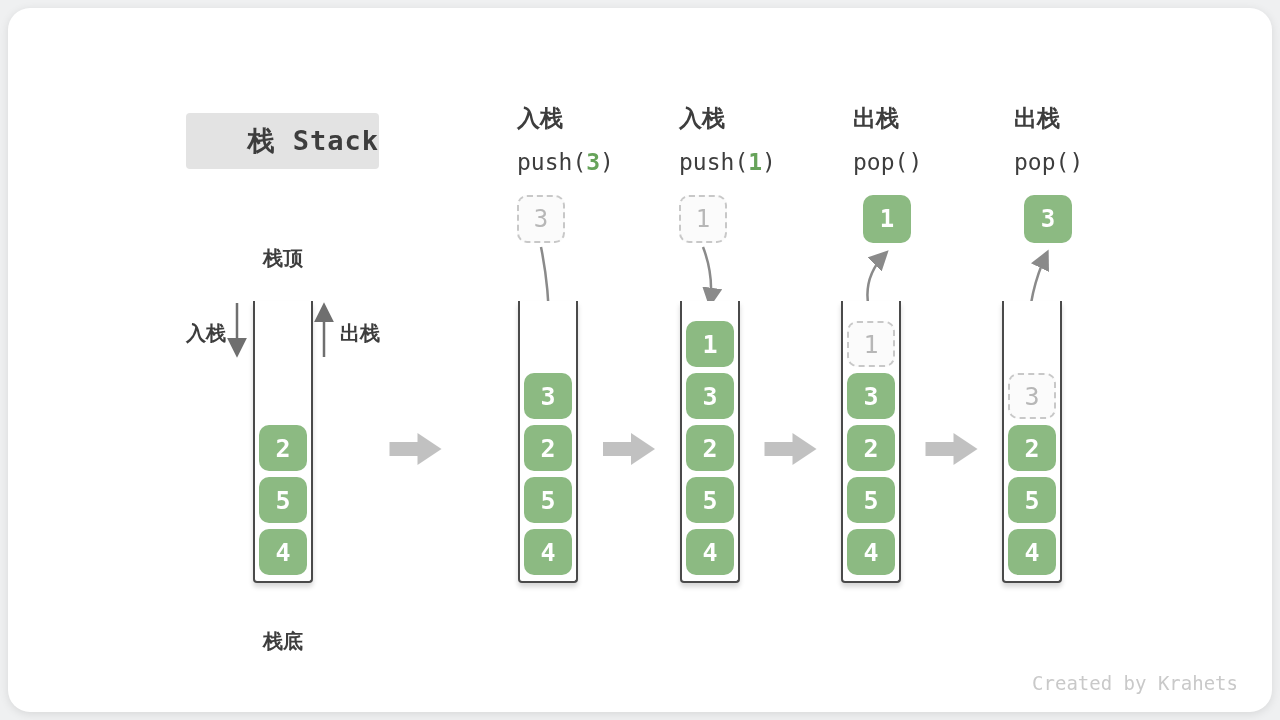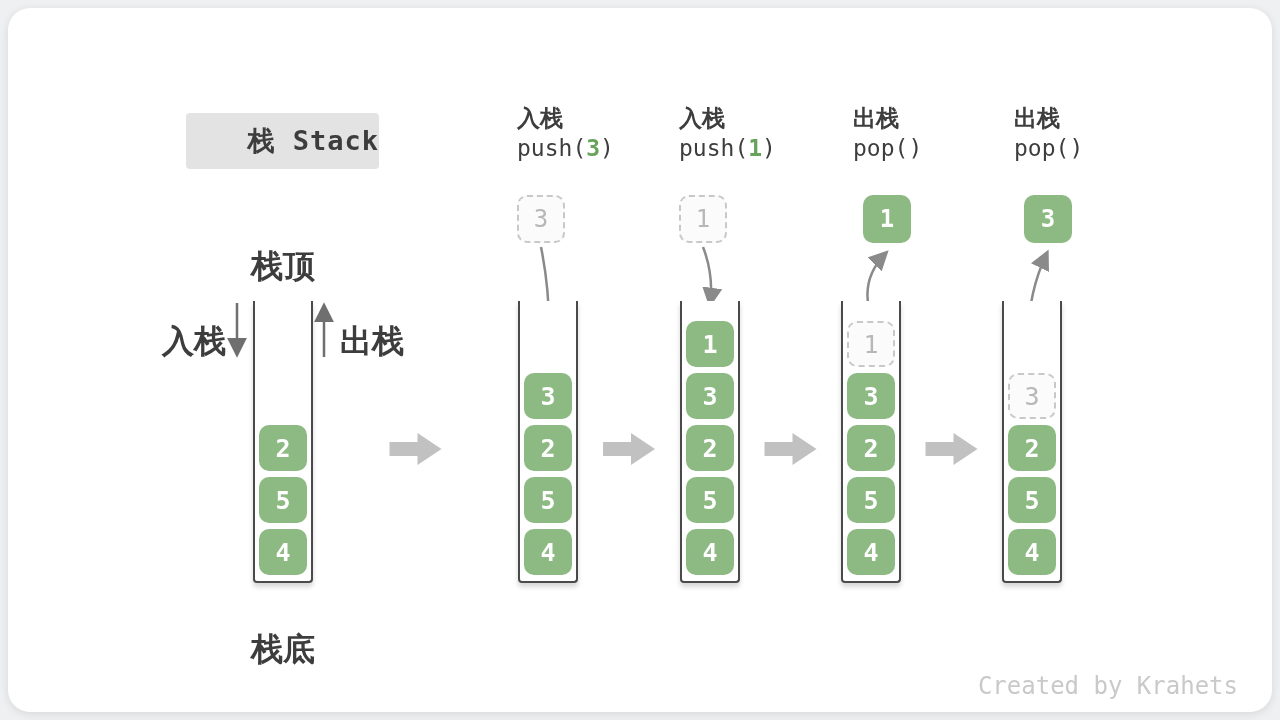--- a/index.html
+++ b/index.html
@@ -17,34 +17,34 @@
   #arrows{position:absolute;left:0;top:0;width:1280px;height:720px;pointer-events:none;}
 
   .title-box{
     position:absolute;left:186px;top:113px;width:193px;height:56px;
     background:#e3e3e3;border-radius:4px;
     display:flex;align-items:center;justify-content:flex-end;
     font-family:"DejaVu Sans Mono","Liberation Mono",monospace;
     font-size:27px;font-weight:700;color:#3d3d3d;letter-spacing:1px;
   }
   .lbl{
-    position:absolute;color:#3d3d3d;font-weight:700;font-size:32px;
+    position:absolute;color:#3d3d3d;font-weight:700;font-size:20px;
     white-space:nowrap;
   }
   .lbl.top{left:283px;top:245px;transform:translateX(-50%);}
   .lbl.bottom{left:283px;top:628px;transform:translateX(-50%);}
   .lbl.push-side{left:226px;top:320px;transform:translateX(-100%);}
   .lbl.pop-side{left:340px;top:320px;}
 
   .op-label{position:absolute;white-space:nowrap;}
   .op-label .l1{
     display:block;font-weight:700;font-size:23px;color:#3d3d3d;line-height:28px;
   }
   .op-label .l2{
-    display:block;margin-top:2px;
+    display:block;margin-top:16px;
     font-family:"DejaVu Sans Mono","Liberation Mono",monospace;
     font-size:23px;color:#3d3d3d;line-height:28px;
   }
   .op-label .arg{font-weight:700;}
 
   .stack-wall{
     position:absolute;background:#ffffff;
     border-left:2px solid #4a4a4a;border-right:2px solid #4a4a4a;
     border-bottom:2px solid #4a4a4a;
     border-bottom-left-radius:4px;border-bottom-right-radius:4px;
@@ -64,21 +64,21 @@
     display:flex;align-items:center;justify-content:center;
     font-family:"DejaVu Sans Mono","Liberation Mono",monospace;
     font-size:24px;font-weight:700;color:#ffffff;box-sizing:border-box;
   }
   .float-box.ghost{
     background:#fbfbfb;border:2px dashed #c8c8c8;color:#b7b7b7;font-weight:400;
   }
   .credit{
     position:absolute;right:42px;top:672px;
     font-family:"DejaVu Sans Mono","Liberation Mono",monospace;
-    font-size:24px;color:#c9c9c9;
+    font-size:19px;color:#c9c9c9;
   }
 </style>
 </head>
 <body>
 
 <div class="card">
   <div id="stage">
 
     <svg id="arrows">
       <defs>

